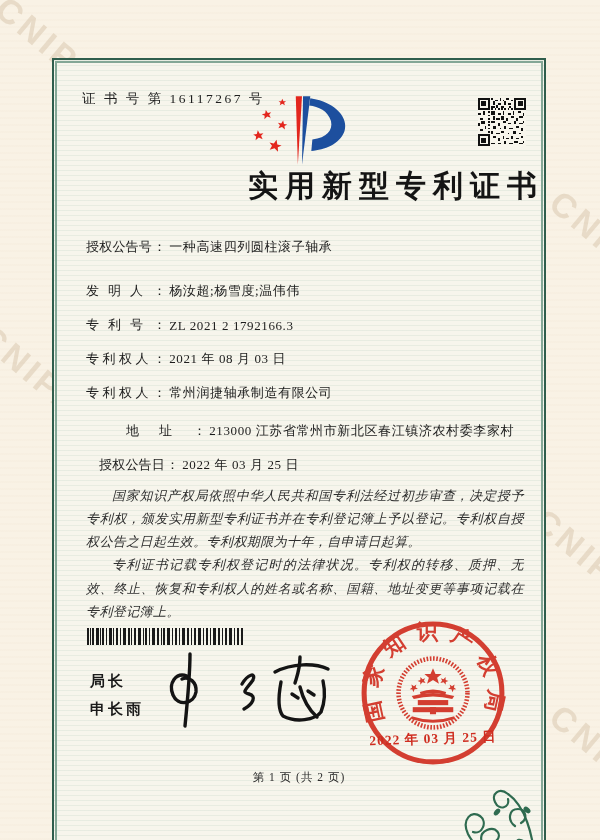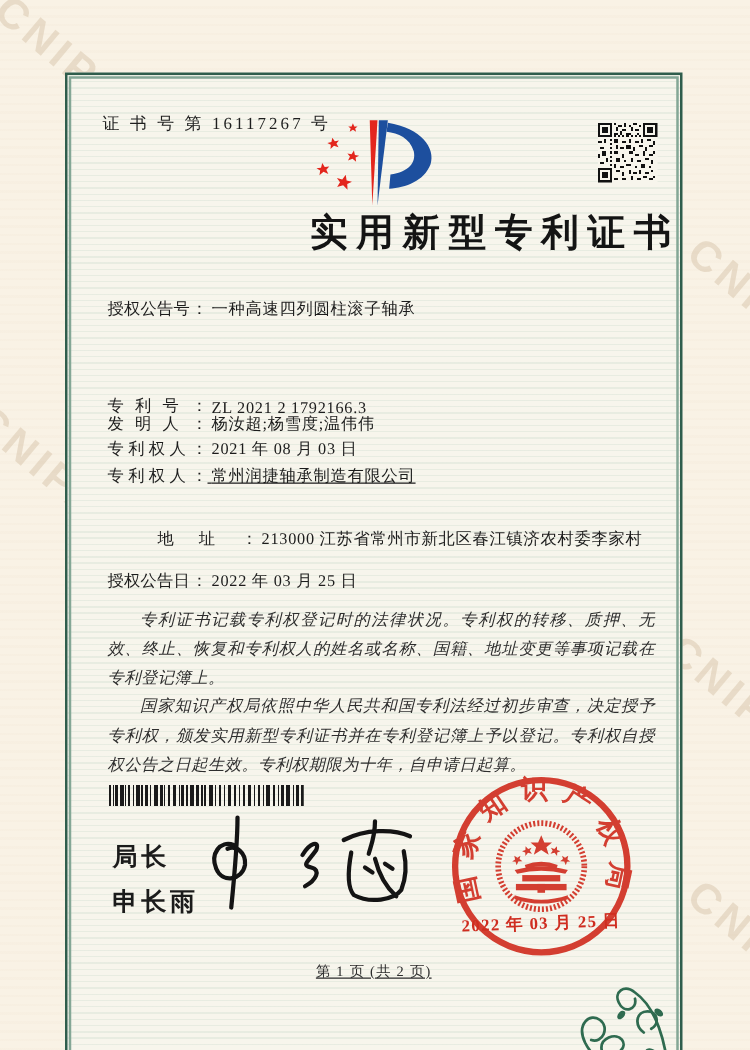--- a/index.html
+++ b/index.html
@@ -35,30 +35,30 @@
   .pair2 .flabel{width:66px;}
   
   .body-text{position:absolute;left:32px;top:424px;width:438px;}
   .body-text p{margin:0;font-size:13px;line-height:1.78;text-indent:2em;
                font-style:italic;color:#2e2e2e;letter-spacing:.4px;text-align:justify;}
   
   .barcode{position:absolute;left:33px;top:568px;}
   
   .director{position:absolute;left:36px;top:612px;
             font-family:"Liberation Sans","DejaVu Sans",sans-serif;
-            font-weight:700;font-size:20px;color:#1b1b1b;letter-spacing:3px;}
+            font-weight:700;font-size:15px;color:#1b1b1b;letter-spacing:3px;}
   .director div{margin-bottom:9px;}
   .signature{position:absolute;left:95px;top:586px;}
   
   .seal{position:absolute;left:303px;top:560px;opacity:.95;}
   .seal-date{position:absolute;left:294px;top:670px;width:170px;text-align:center;
              font-size:13.5px;font-weight:700;color:#cf2d20;letter-spacing:1px;
              transform:rotate(-2deg);}
   .page-no{position:absolute;left:0;top:710px;width:100%;text-align:center;
-           font-size:11.5px;color:#2c2c2c;letter-spacing:1px;text-decoration:underline;}
+           font-size:11.5px;color:#2c2c2c;letter-spacing:1px;}
   .footer-note{position:absolute;left:0;top:806px;width:100%;text-align:center;
                font-size:12.5px;font-style:italic;color:#2e2e2e;letter-spacing:2px;margin-top:42px;}
   .corner-ornament{position:absolute;right:3px;bottom:3px;}
 </style>
 </head>
 <body>
 
 <div class="canvas">
 
   <div class="wm" style="left:-14px;top:24px;">CNIPA</div>
@@ -132,49 +132,49 @@
       </g>
     </svg>
 
     <div class="title">实用新型专利证书</div>
 
     <div class="rows">
       <div class="row" style="top:0;">
         <span class="flabel">授权公告号</span>
         <span class="fvalue">一种高速四列圆柱滚子轴承</span>
       </div>
-      <div class="row" style="top:44px;margin-top:48px;">
+      <div class="row" style="top:44px;">
         <span class="flabel">发明人</span>
         <span class="fvalue">杨汝超;杨雪度;温伟伟</span>
       </div>
       <div class="row" style="top:78px;">
         <span class="flabel">专利号</span>
         <span class="fvalue">ZL 2021 2 1792166.3</span>
       </div>
       <div class="row" style="top:112px;">
         <span class="flabel">专利权人</span>
         <span class="fvalue">2021 年 08 月 03 日</span>
       </div>
-      <div class="row" style="top:134px;text-decoration:underline;">
+      <div class="row" style="top:146px;">
         <span class="flabel">专利权人</span>
         <span class="fvalue">常州润捷轴承制造有限公司</span>
       </div>
       <div class="row" style="top:184px;margin-left:40px;">
         <span class="flabel">地址</span>
         <span class="fvalue">213000 江苏省常州市新北区春江镇济农村委李家村</span>
       </div>
-      <div class="row" style="top:218px;width:440px;">
+      <div class="row" style="top:218px;width:440px;margin-left:13px;">
         <span class="flabel">授权公告日</span>
         <span class="fvalue">2022 年 03 月 25 日</span>
       </div>
     </div>
 
     <div class="body-text">
+      <p>国家知识产权局依照中华人民共和国专利法经过初步审查，决定授予专利权，颁发实用新型专利证书并在专利登记簿上予以登记。专利权自授权公告之日起生效。专利权期限为十年，自申请日起算。</p>
       <p>专利证书记载专利权登记时的法律状况。专利权的转移、质押、无效、终止、恢复和专利权人的姓名或名称、国籍、地址变更等事项记载在专利登记簿上。</p>
-      <p>国家知识产权局依照中华人民共和国专利法经过初步审查，决定授予专利权，颁发实用新型专利证书并在专利登记簿上予以登记。专利权自授权公告之日起生效。专利权期限为十年，自申请日起算。</p>
     </div>
 
     <svg class="barcode" width="156" height="17" viewBox="0 0 156 17" shape-rendering="crispEdges">
       <g fill="#1a1a1a">
         <rect x="0" width="2" height="17"></rect>
           <rect x="3" width="1" height="17"></rect>
           <rect x="5" width="2" height="17"></rect>
         <rect x="9" width="3" height="17"></rect>
           <rect x="13" width="1" height="17"></rect>
           <rect x="15" width="2" height="17"></rect>

